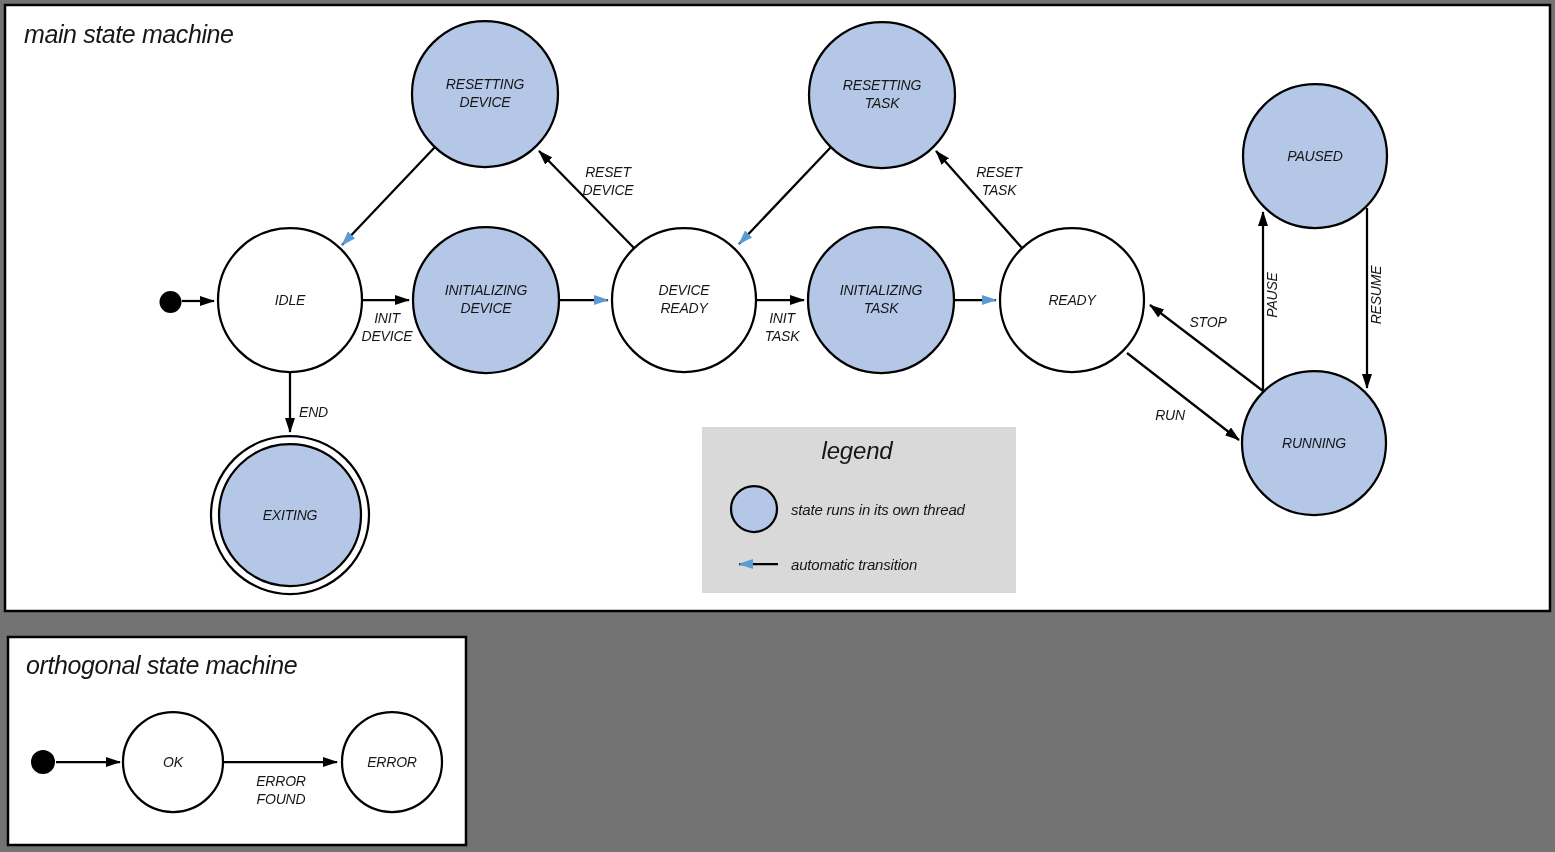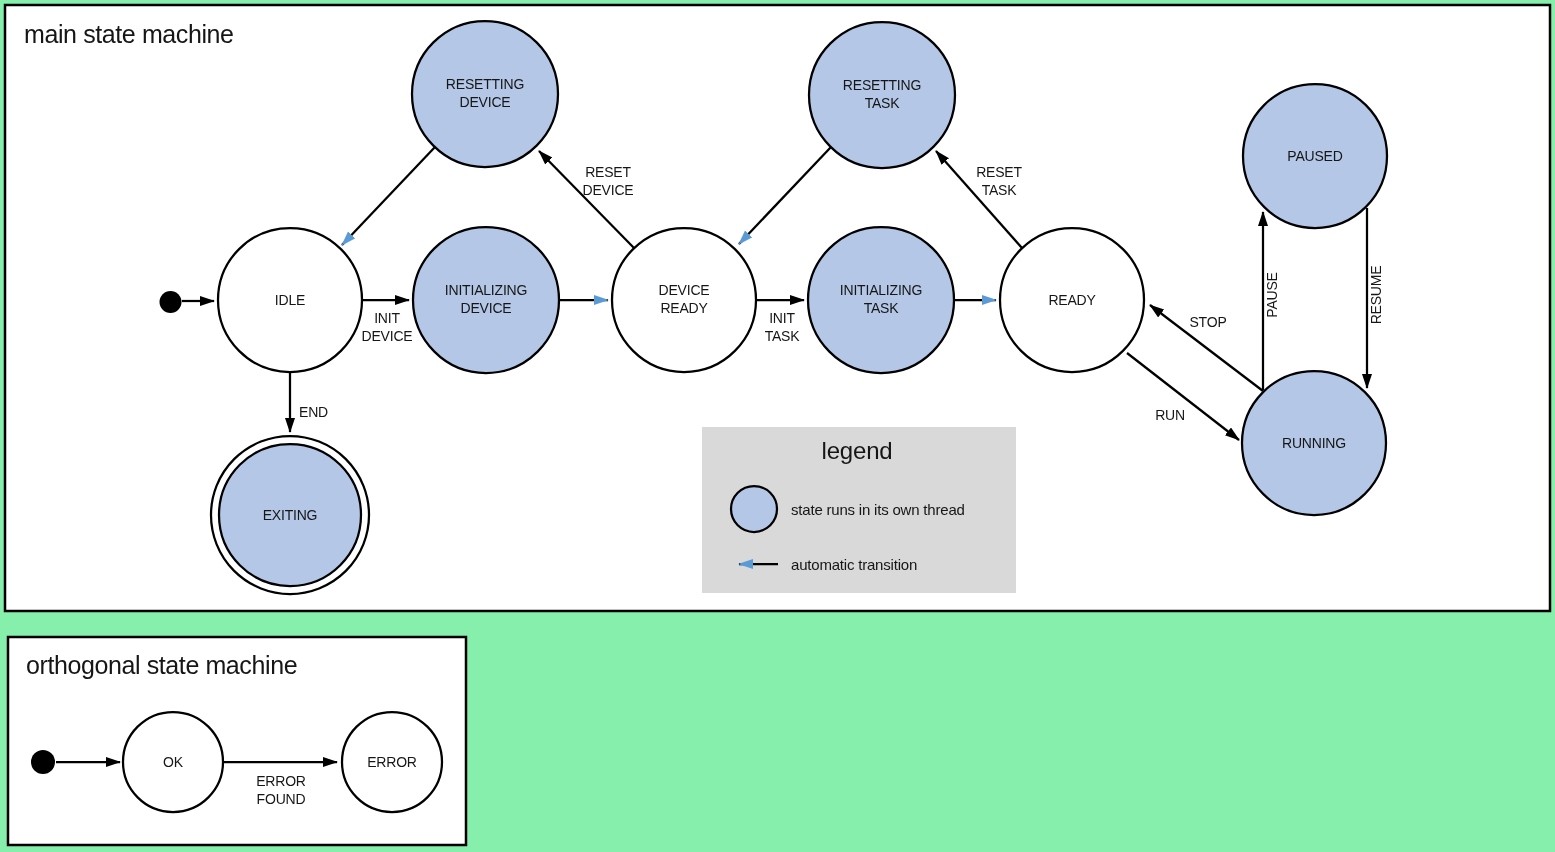--- a/index.html
+++ b/index.html
@@ -1,16 +1,16 @@
 <!DOCTYPE html>
 <html><head>
 <meta charset="utf-8">
 <style>
   html,body{margin:0;padding:0;background:#ffffff;}
-  .canvas{position:relative;width:1555px;height:852px;background:#86efac;overflow:hidden;}
+  .canvas{position:relative;width:1555px;height:852px;background:#737373;overflow:hidden;font-style:italic;}
   svg{position:absolute;left:0;top:0;}
   text{font-family:"Liberation Sans",sans-serif;fill:#161616;font-size:14px;letter-spacing:-0.2px;}
   .title{font-size:25px;letter-spacing:-0.4px;}
   .legend-title{font-size:24px;}
   .legend-item{font-size:15px;}
   .mid{text-anchor:middle;}
   .panel{fill:#ffffff;stroke:#000000;stroke-width:2.5;}
   .node{stroke:#000000;stroke-width:2.25;}
   .edge{stroke:#000000;stroke-width:2.25;fill:none;}
 </style>

